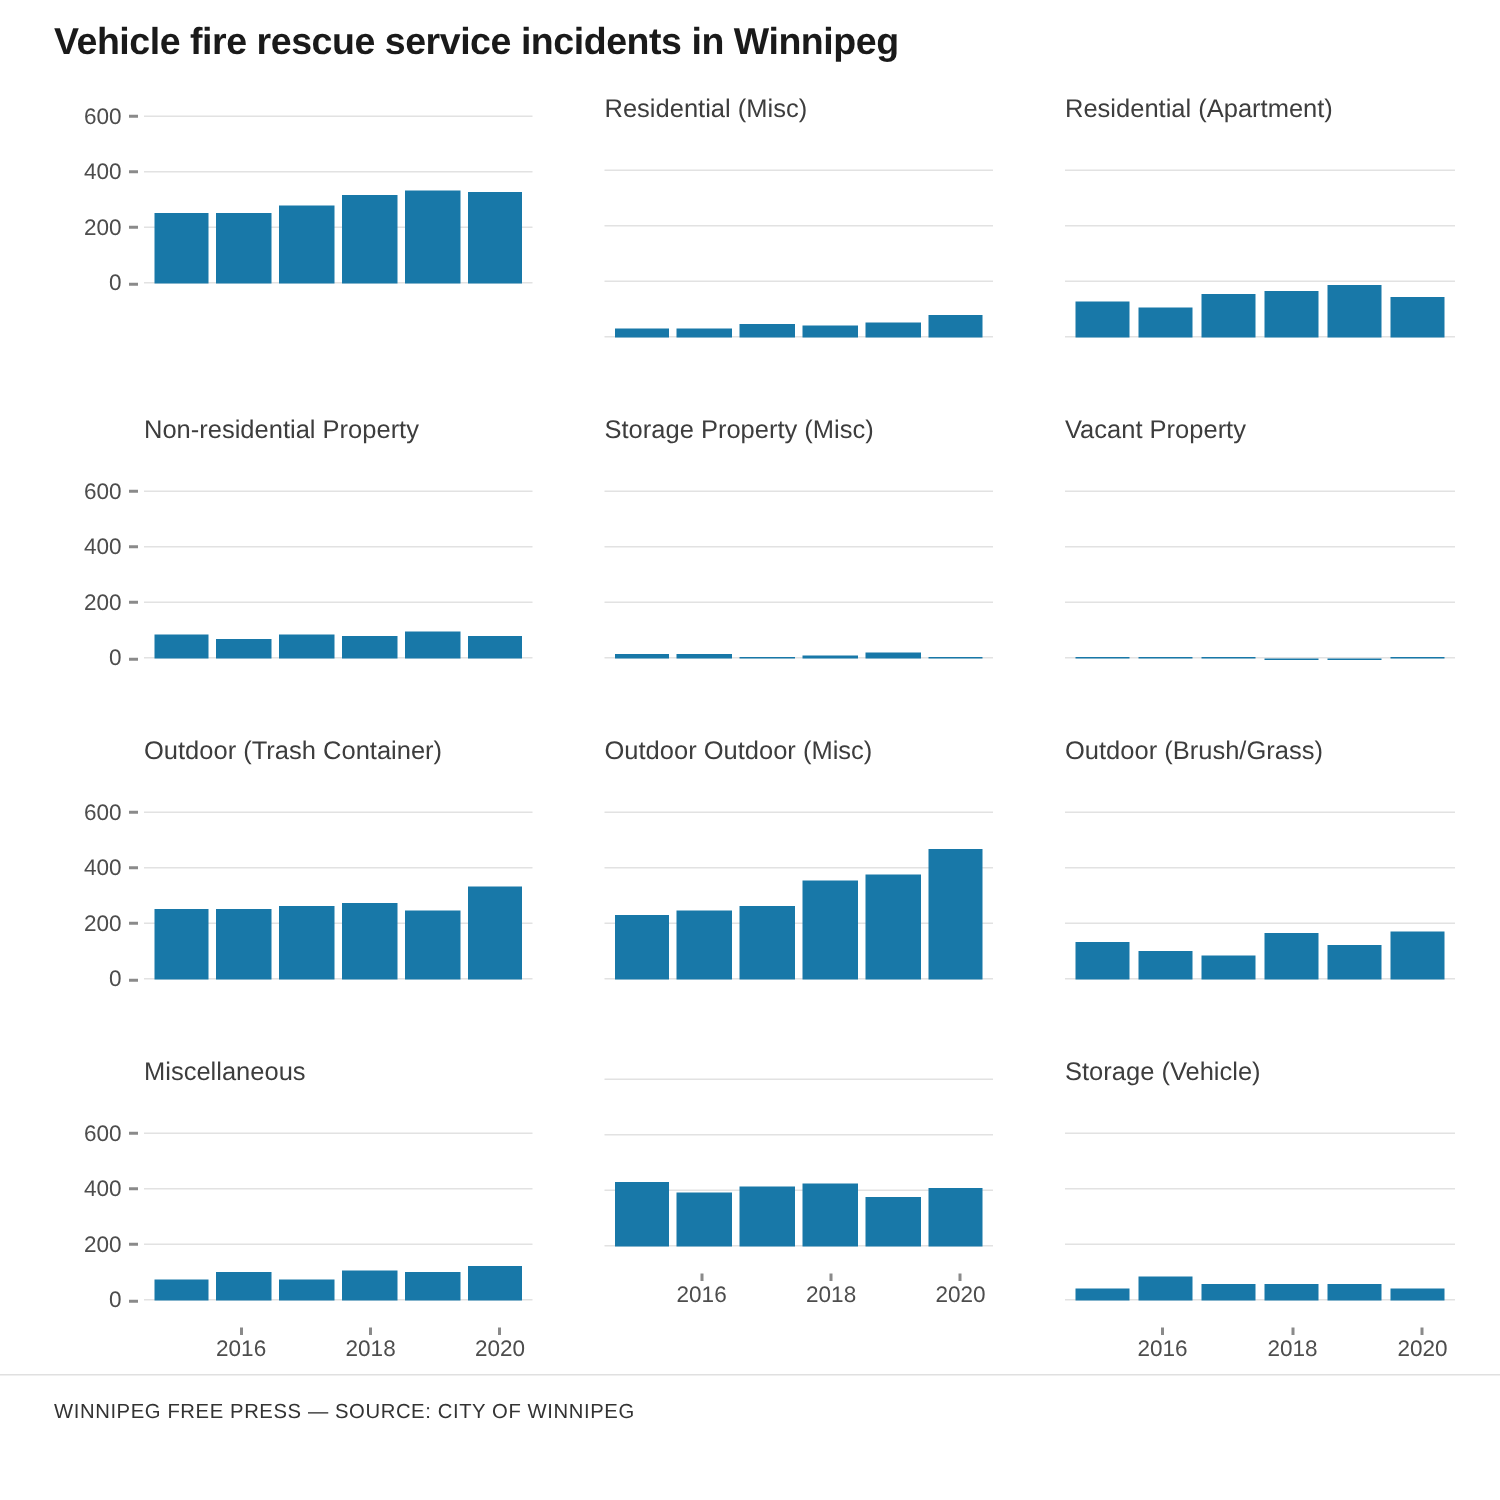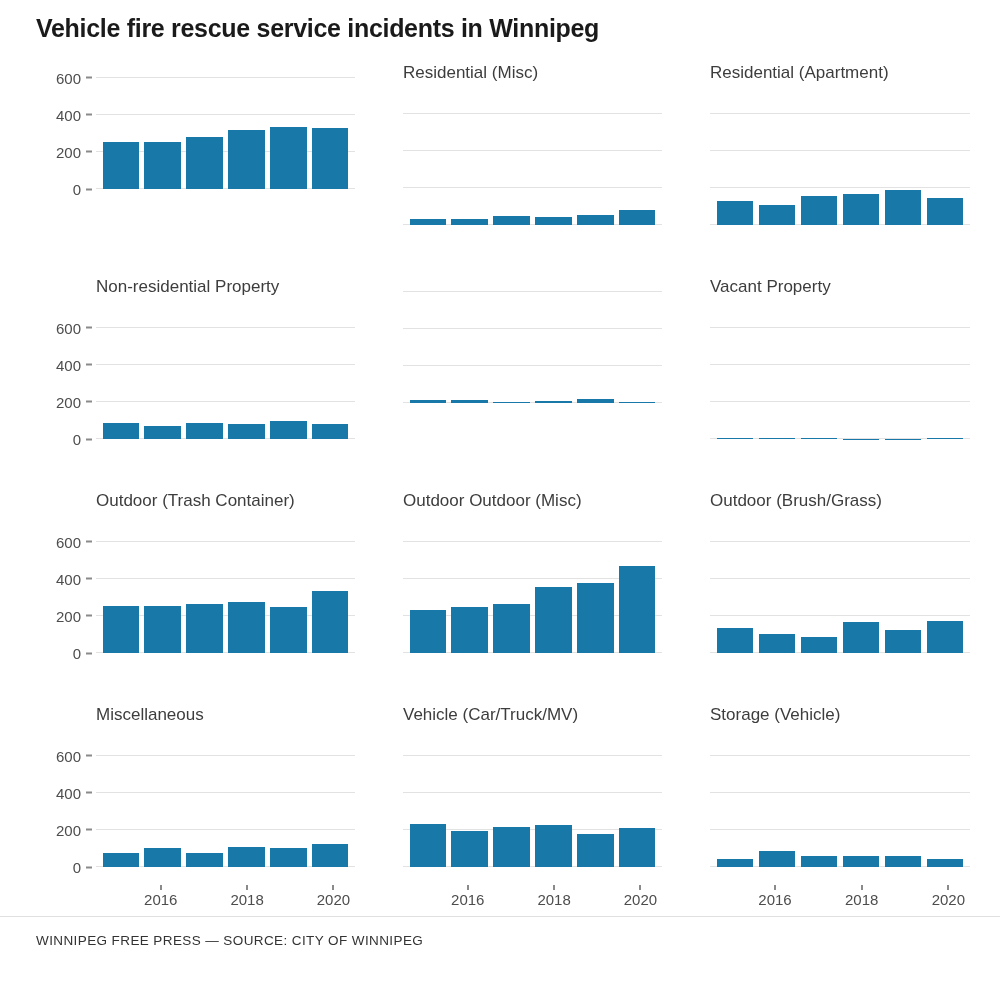--- a/index.html
+++ b/index.html
@@ -277,20 +277,21 @@
                 <div class="bar" style="height: 13.9706%; background: rgb(24, 120, 168);"></div>
               </div>
               <div class="bar-cell">
                 <div class="bar" style="height: 12.0588%; background: rgb(24, 120, 168);"></div>
               </div>
             </div>
           </div>
         </div>
       </div>
       <div class="subplot">
+        <div class="sp-title">Storage Property (Misc)</div>
         <div class="sp-body">
           <div class="plot">
             <div class="gridline" style="bottom: 0%;"></div>
             <div class="gridline" style="bottom: 29.4118%;"></div>
             <div class="gridline" style="bottom: 58.8235%;"></div>
             <div class="gridline" style="bottom: 88.2353%;"></div>
             <div class="bars">
               <div class="bar-cell">
                 <div class="bar" style="height: 2.64706%; background: rgb(24, 120, 168);"></div>
               </div>
@@ -506,21 +507,20 @@
         <div class="x-axis" style="margin-left: 60px;">
           <div class="x-tick-line" style="left: 25%;"></div>
           <div class="x-tick-label" style="left: 25%;">2016</div>
           <div class="x-tick-line" style="left: 58.3333%;"></div>
           <div class="x-tick-label" style="left: 58.3333%;">2018</div>
           <div class="x-tick-line" style="left: 91.6667%;"></div>
           <div class="x-tick-label" style="left: 91.6667%;">2020</div>
         </div>
       </div>
       <div class="subplot">
-        <div class="sp-title">Vehicle (Car/Truck/MV)</div>
         <div class="sp-body">
           <div class="plot">
             <div class="gridline" style="bottom: 0%;"></div>
             <div class="gridline" style="bottom: 29.4118%;"></div>
             <div class="gridline" style="bottom: 58.8235%;"></div>
             <div class="gridline" style="bottom: 88.2353%;"></div>
             <div class="bars">
               <div class="bar-cell">
                 <div class="bar" style="height: 33.8235%; background: rgb(24, 120, 168);"></div>
               </div>

